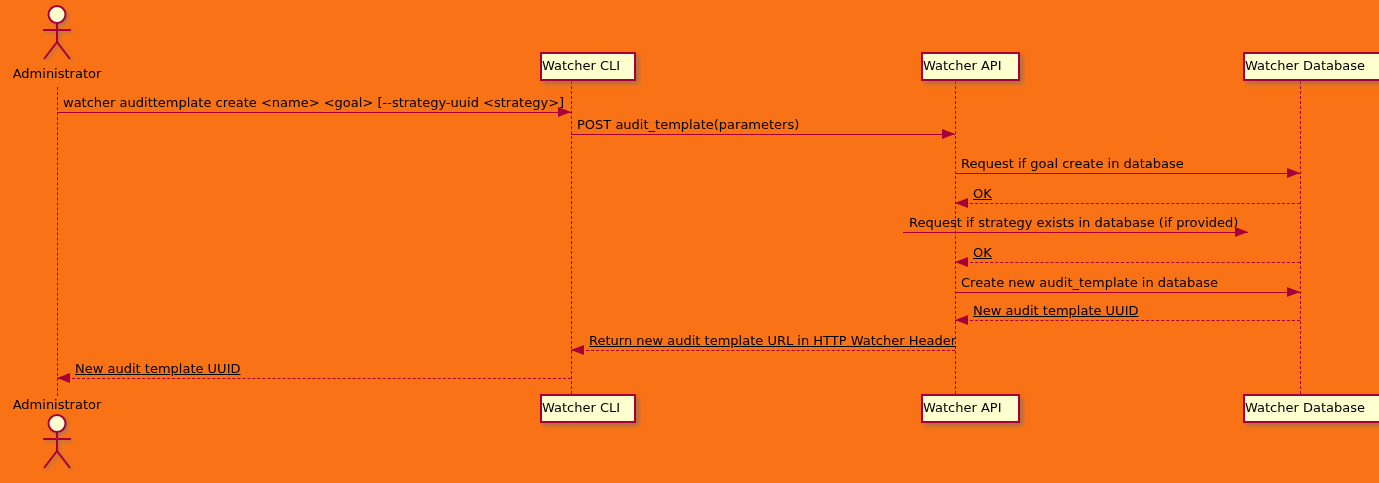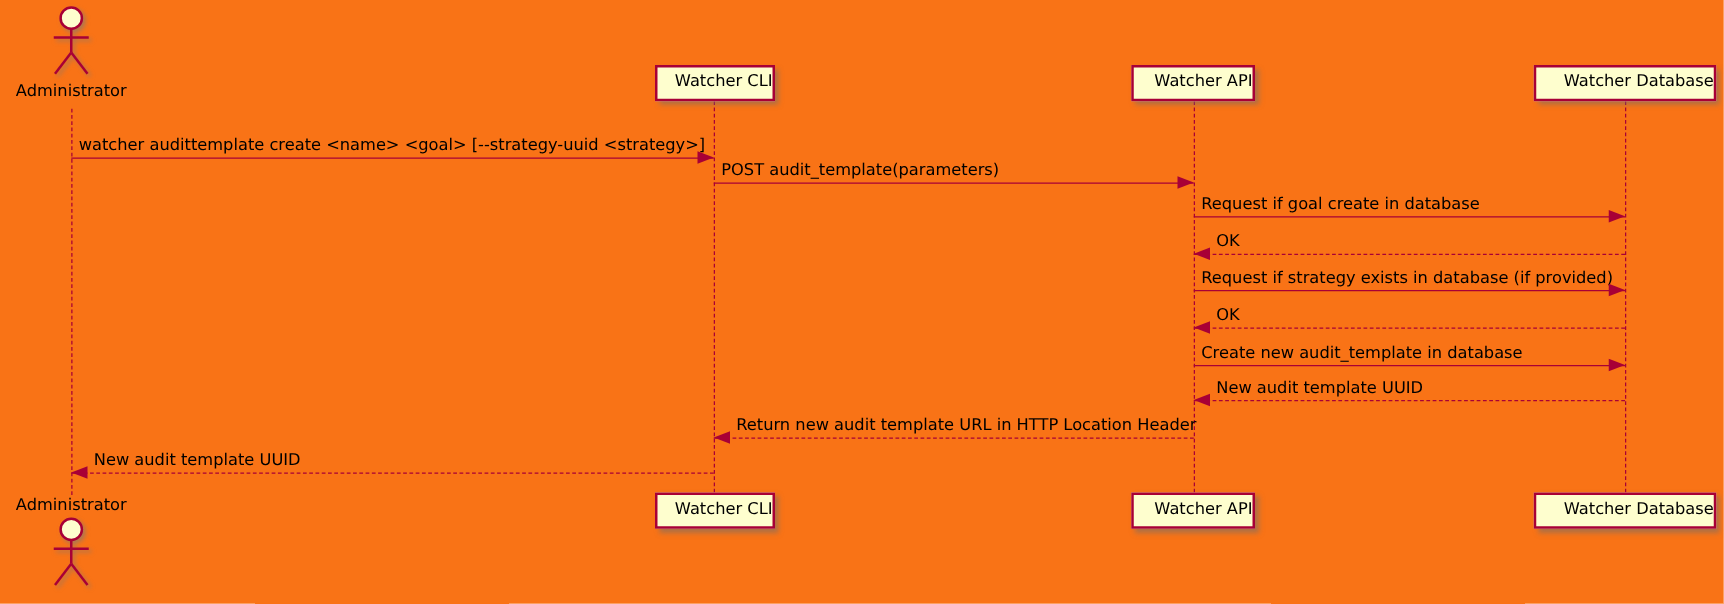--- a/index.html
+++ b/index.html
@@ -22,24 +22,25 @@
     font-size: 13px;
   }
 
   
   .participant {
     position: absolute;
     height: 29px;
     background: var(--fill);
     border: 2px solid var(--line);
     box-shadow: 3px 3px 4px rgba(110,110,110,0.55);
-    text-align: right;
+    text-align: left;
     line-height: 24px;
     font-size: 13px;
     white-space: nowrap;
+    margin-left: 16px;
   }
 
   
   .lifeline {
     position: absolute;
     width: 0;
     border-left: 1px dashed var(--line);
   }
 
   
@@ -56,21 +57,21 @@
   .message.solid  { border-top: 1.5px solid var(--line); }
   .message.dashed { border-top: 1.5px dashed var(--line); }
   .msg-label {
     position: absolute;
     bottom: 3px;
     left: 6px;
     white-space: nowrap;
     font-size: 13px;
     color: var(--text);
   }
-  .message.rtl .msg-label { left: 18px; }
+  .message.rtl .msg-label { left: 18px; text-decoration: underline; }
   .arrowhead {
     position: absolute;
     width: 0; height: 0;
     top: -6px;
   }
   .arrowhead.right {
     right: 0;
     border-left: 13px solid var(--line);
     border-top: 5px solid transparent;
     border-bottom: 5px solid transparent;
@@ -106,62 +107,62 @@
   <div class="participant" style="left:524px; top:52px; width:96px;">
     <span>Watcher CLI</span>
   </div>
   <div class="participant" style="left:905px; top:52px; width:99px;">
     <span>Watcher API</span>
   </div>
   <div class="participant" style="left:1227px; top:52px; width:146px;">
     <span>Watcher Database</span>
   </div>
 
-  <div class="message ltr solid" style="left:57px; top:126px; width:514px;text-decoration:underline;">
+  <div class="message ltr solid" style="left:57px; top:112px; width:514px;text-decoration:underline;">
     <span class="msg-label">watcher audittemplate create &lt;name&gt; &lt;goal&gt; [--strategy-uuid &lt;strategy&gt;]</span>
     <span class="arrowhead right"></span>
   </div>
 
-  <div class="message ltr solid" style="left:571px; top:146px; width:384px;text-decoration:underline;">
+  <div class="message ltr solid" style="left:571px; top:134px; width:384px;text-decoration:underline;">
     <span class="msg-label">POST audit_template(parameters)</span>
     <span class="arrowhead right"></span>
   </div>
 
   <div class="message ltr solid" style="left:955px; top:173px; width:345px;">
     <span class="msg-label">Request if goal create in database</span>
     <span class="arrowhead right"></span>
   </div>
 
   <div class="message rtl dashed" style="left:955px; top:203px; width:345px;">
     <span class="msg-label">OK</span>
     <span class="arrowhead left"></span>
   </div>
 
-  <div class="message ltr solid" style="left:955px; top:232px; width:345px;">
+  <div class="message ltr solid" style="left:903px; top:232px; width:345px;">
     <span class="msg-label">Request if strategy exists in database (if provided)</span>
     <span class="arrowhead right"></span>
   </div>
 
   <div class="message rtl dashed" style="left:955px; top:262px; width:345px;">
     <span class="msg-label">OK</span>
     <span class="arrowhead left"></span>
   </div>
 
   <div class="message ltr solid" style="left:955px; top:292px; width:345px;text-align:center;">
     <span class="msg-label">Create new audit_template in database</span>
     <span class="arrowhead right"></span>
   </div>
 
   <div class="message rtl dashed" style="left:955px; top:320px; width:345px;">
     <span class="msg-label">New audit template UUID</span>
     <span class="arrowhead left"></span>
   </div>
 
   <div class="message rtl dashed" style="left:571px; top:350px; width:384px;">
-    <span class="msg-label">Return new audit template URL in HTTP Location Header</span>
+    <span class="msg-label">Return new audit template URL in HTTP Watcher Header</span>
     <span class="arrowhead left"></span>
   </div>
 
   <div class="message rtl dashed" style="left:57px; top:378px; width:514px;">
     <span class="msg-label">New audit template UUID</span>
     <span class="arrowhead left"></span>
   </div>
 
   <div class="participant" style="left:524px; top:394px; width:96px;">
     <span>Watcher CLI</span>

